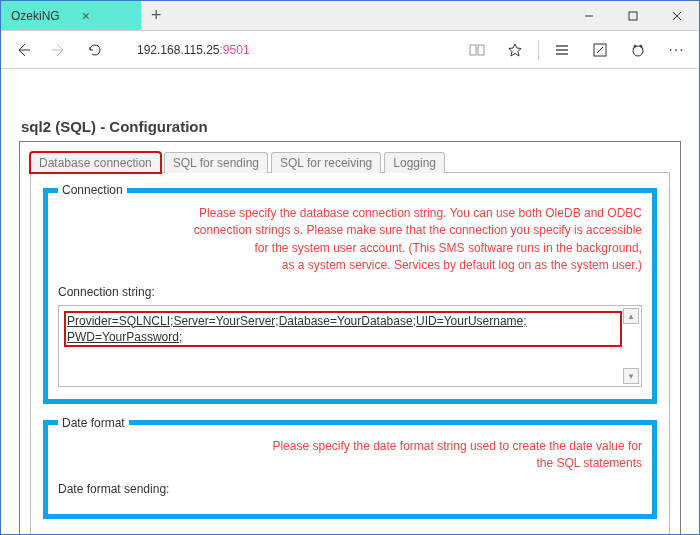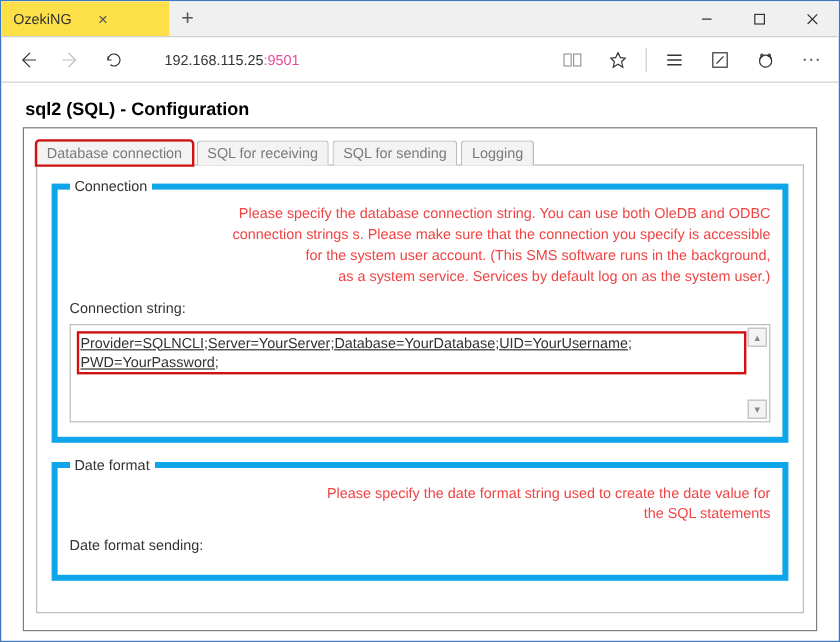--- a/index.html
+++ b/index.html
@@ -1,36 +1,36 @@
 <!DOCTYPE html>
 <html><head>
 <meta charset="utf-8">
 <style>
   * { box-sizing: border-box; font-family: "Segoe UI", Tahoma, sans-serif; }
   body { margin: 0; background: #fff; width: 700px; height: 535px; border: 1px solid #3a78c4; overflow: hidden; }
 
   
   .titlebar { height: 30px; background: #f0f0f0; display: flex; align-items: stretch; border-bottom: 1px solid #d0d0d0; }
-  .tab { display: flex; align-items: center; gap: 22px; padding: 0 10px; min-width: 140px; background: #fde047; font-size: 12px; color: #333; }
+  .tab { display: flex; align-items: center; gap: 22px; padding: 0 10px; min-width: 140px; background: #5eead4; font-size: 12px; color: #333; }
   .tab .close { color: #555; font-size: 14px; cursor: pointer; }
   .newtab { display: flex; align-items: center; padding: 0 10px; color: #555; font-size: 18px; cursor: pointer; }
   .spacer { flex: 1; }
   .winbtn { display: flex; align-items: center; justify-content: center; width: 44px; font-size: 13px; color: #333; cursor: pointer; }
   .winbtn svg { stroke: #333; }
 
   .navbar { height: 38px; display: flex; align-items: center; padding: 0 8px; gap: 8px; border-bottom: 1px solid #d0d0d0; }
   .navbtn { width: 28px; height: 28px; display: flex; align-items: center; justify-content: center; color: #333; cursor: pointer; }
   .navbtn.disabled { color: #bbb; cursor: default; }
   .addr { flex: 1; font-size: 12px; color: #333; padding-left: 20px; }
   .addr .port { color: #ec4899; }
   .rbtn { width: 30px; height: 28px; display: flex; align-items: center; justify-content: center; color: #555; cursor: pointer; }
 
   
   .page { padding: 10px 18px; }
-  .ptitle { font-size: 15px; font-weight: bold; color: #000000; padding: 4px 0 6px 2px; }
+  .ptitle { font-size: 15px; font-weight: bold; color: #404040; padding: 4px 0 6px 2px; margin-top: 35px; }
   .panel { border: 1px solid #7d7d7d; padding: 8px 10px 14px 10px; }
 
   
   .tabs { display: flex; gap: 3px; margin-top: 2px; }
   .tabbtn { font-size: 12px; color: #7a7a7a; padding: 3px 8px; border: 1px solid #bcbcbc; border-bottom: none; background: #f3f3f3; border-radius: 3px 3px 0 0; cursor: pointer; }
   .tabbtn.active { position: relative; z-index: 2; }
   .tabbtn.hl { outline: 2px solid #d11010; outline-offset: -1px; }
   .tabbody { border: 1px solid #bcbcbc; margin-top: -1px; padding: 10px 12px 14px 12px; font-size: 12px; color: #333; }
 
   
@@ -135,22 +135,22 @@
     </div>
   <div class="rbtn">···</div>
 </div>
 
 <div class="page">
   <div class="ptitle">sql2 (SQL) - Configuration</div>
 
   <div class="panel">
     <div class="tabs">
       <div class="tabbtn active hl">Database connection</div>
+      <div class="tabbtn">SQL for sending</div>
       <div class="tabbtn">SQL for receiving</div>
-      <div class="tabbtn">SQL for sending</div>
       <div class="tabbtn">Logging</div>
     </div>
 
     <div class="tabbody">
 
       <fieldset>
         <legend>Connection</legend>
         <div class="desc">Please specify the database connection string. You can use both OleDB and ODBC
 connection strings s. Please make sure that the connection you specify is accessible
 for the system user account. (This SMS software runs in the background,

